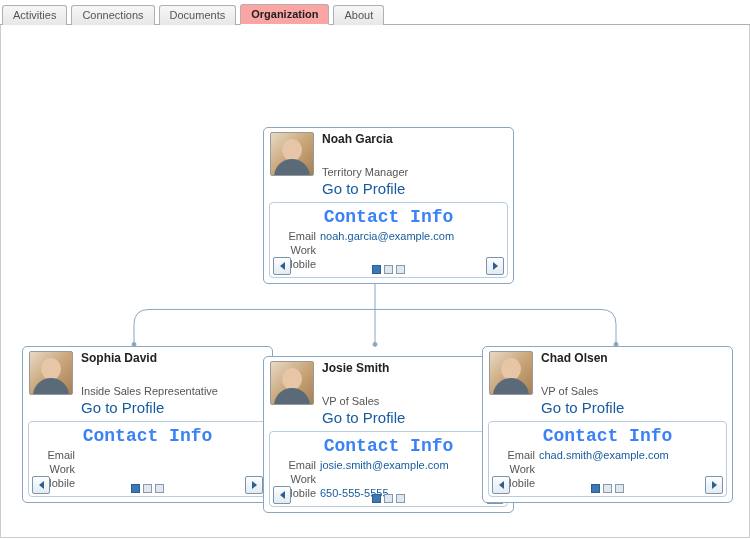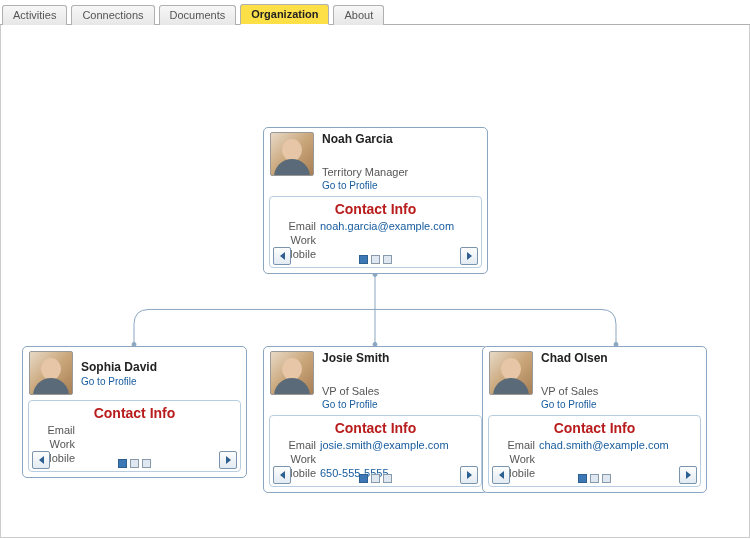--- a/index.html
+++ b/index.html
@@ -31,42 +31,42 @@
     margin-left: 2px;
     background: linear-gradient(#f7f7f7,#e7e7e7);
     color: #555;
     font-size: 11px;
     border-radius: 3px 3px 0 0;
     cursor: pointer;
     position: relative;
     top: 1px;
   }
   .tab.active {
-    background: #fde047;
+    background: #fca5a5;
     color: #222;
     font-weight: bold;
     border-bottom: 1px solid #fff;
     top:1px;
   }
   .content {
     border:1px solid #ccc;
     border-top:none;
     box-sizing:border-box;
     width:750px;
     height:513px;
     position:relative;
   }
   
   .org {
     position: relative;
     width: 100%;
     height: 100%;
   }
   .card {
-    width: 225px;
+    width: 251px;
     background: #fff;
     border: 1px solid #8aa6c1;
     border-radius: 5px;
     box-sizing: border-box;
     position: absolute;
   }
   .card-header {
     display: flex;
     padding: 4px 6px 2px 6px;
   }
@@ -99,35 +99,35 @@
     transform:translateX(-50%);
   }
   .hdr-text {
     padding-left: 8px;
     display:flex;
     flex-direction:column;
     justify-content:center;
   }
   .person-name { font-weight: bold; font-size: 12px; color:#222; }
   .person-title { font-size: 11px; color:#555; margin-top:20px;}
-  .profile-link { color:#165b9e; font-size:10px; cursor:pointer; margin-top:2px; }
+  .profile-link { color:#165b9e; font-size:15px; cursor:pointer; margin-top:2px; }
   .info-panel {
     margin: 3px 5px 5px 5px;
     border: 1px solid #b9cde0;
     border-radius: 4px;
     padding: 2px 2px 6px 2px;
     position:relative;
   }
   .info-title {
     text-align:center;
-    color:#b91c1c;
+    color:#3b82f6;
     font-weight:bold;
-    font-size:14px;
+    font-size:18px;
     padding:2px 0 2px;
-    font-family: Liberation Sans, sans-serif;
+    font-family: Liberation Mono, monospace;
   }
   .info-row { display:flex; font-size:11px; line-height:14px; padding:0 4px;}
   .info-label { width:40px; color:#555; text-align:right; padding-right:4px;}
   .info-value { color:#165b9e; }
   .pager {
     position:absolute;
     left:0; right:0; bottom:3px;
     display:flex;
     justify-content:center;
     gap:3px;
@@ -219,20 +219,21 @@
             <div class="dot"></div>
           </div>
         </div>
       </div>
 
       <div class="card" style="left:21px; top:321px;">
         <div class="card-header">
           <div class="avatar"></div>
           <div class="hdr-text">
             <div class="person-name">Sophia David</div>
+            <div class="person-title">Inside Sales Representative</div>
             <div class="profile-link">Go to Profile</div>
           </div>
         </div>
         <div class="info-panel">
           <div class="info-title">Contact Info</div>
           <div class="info-row">
               <div class="info-label">Email</div>
             </div>
           <div class="info-row">
               <div class="info-label">Work</div>
@@ -249,21 +250,21 @@
               <div class="arrow r"></div>
             </div>
           <div class="pager">
             <div class="dot active"></div>
             <div class="dot"></div>
             <div class="dot"></div>
           </div>
         </div>
       </div>
 
-      <div class="card" style="left:262px; top:321px;">
+      <div class="card" style="left:262px; top:331px;">
         <div class="card-header">
           <div class="avatar"></div>
           <div class="hdr-text">
             <div class="person-name">Josie Smith</div>
             <div class="person-title">VP of Sales</div>
             <div class="profile-link">Go to Profile</div>
           </div>
         </div>
         <div class="info-panel">
           <div class="info-title">Contact Info</div>

